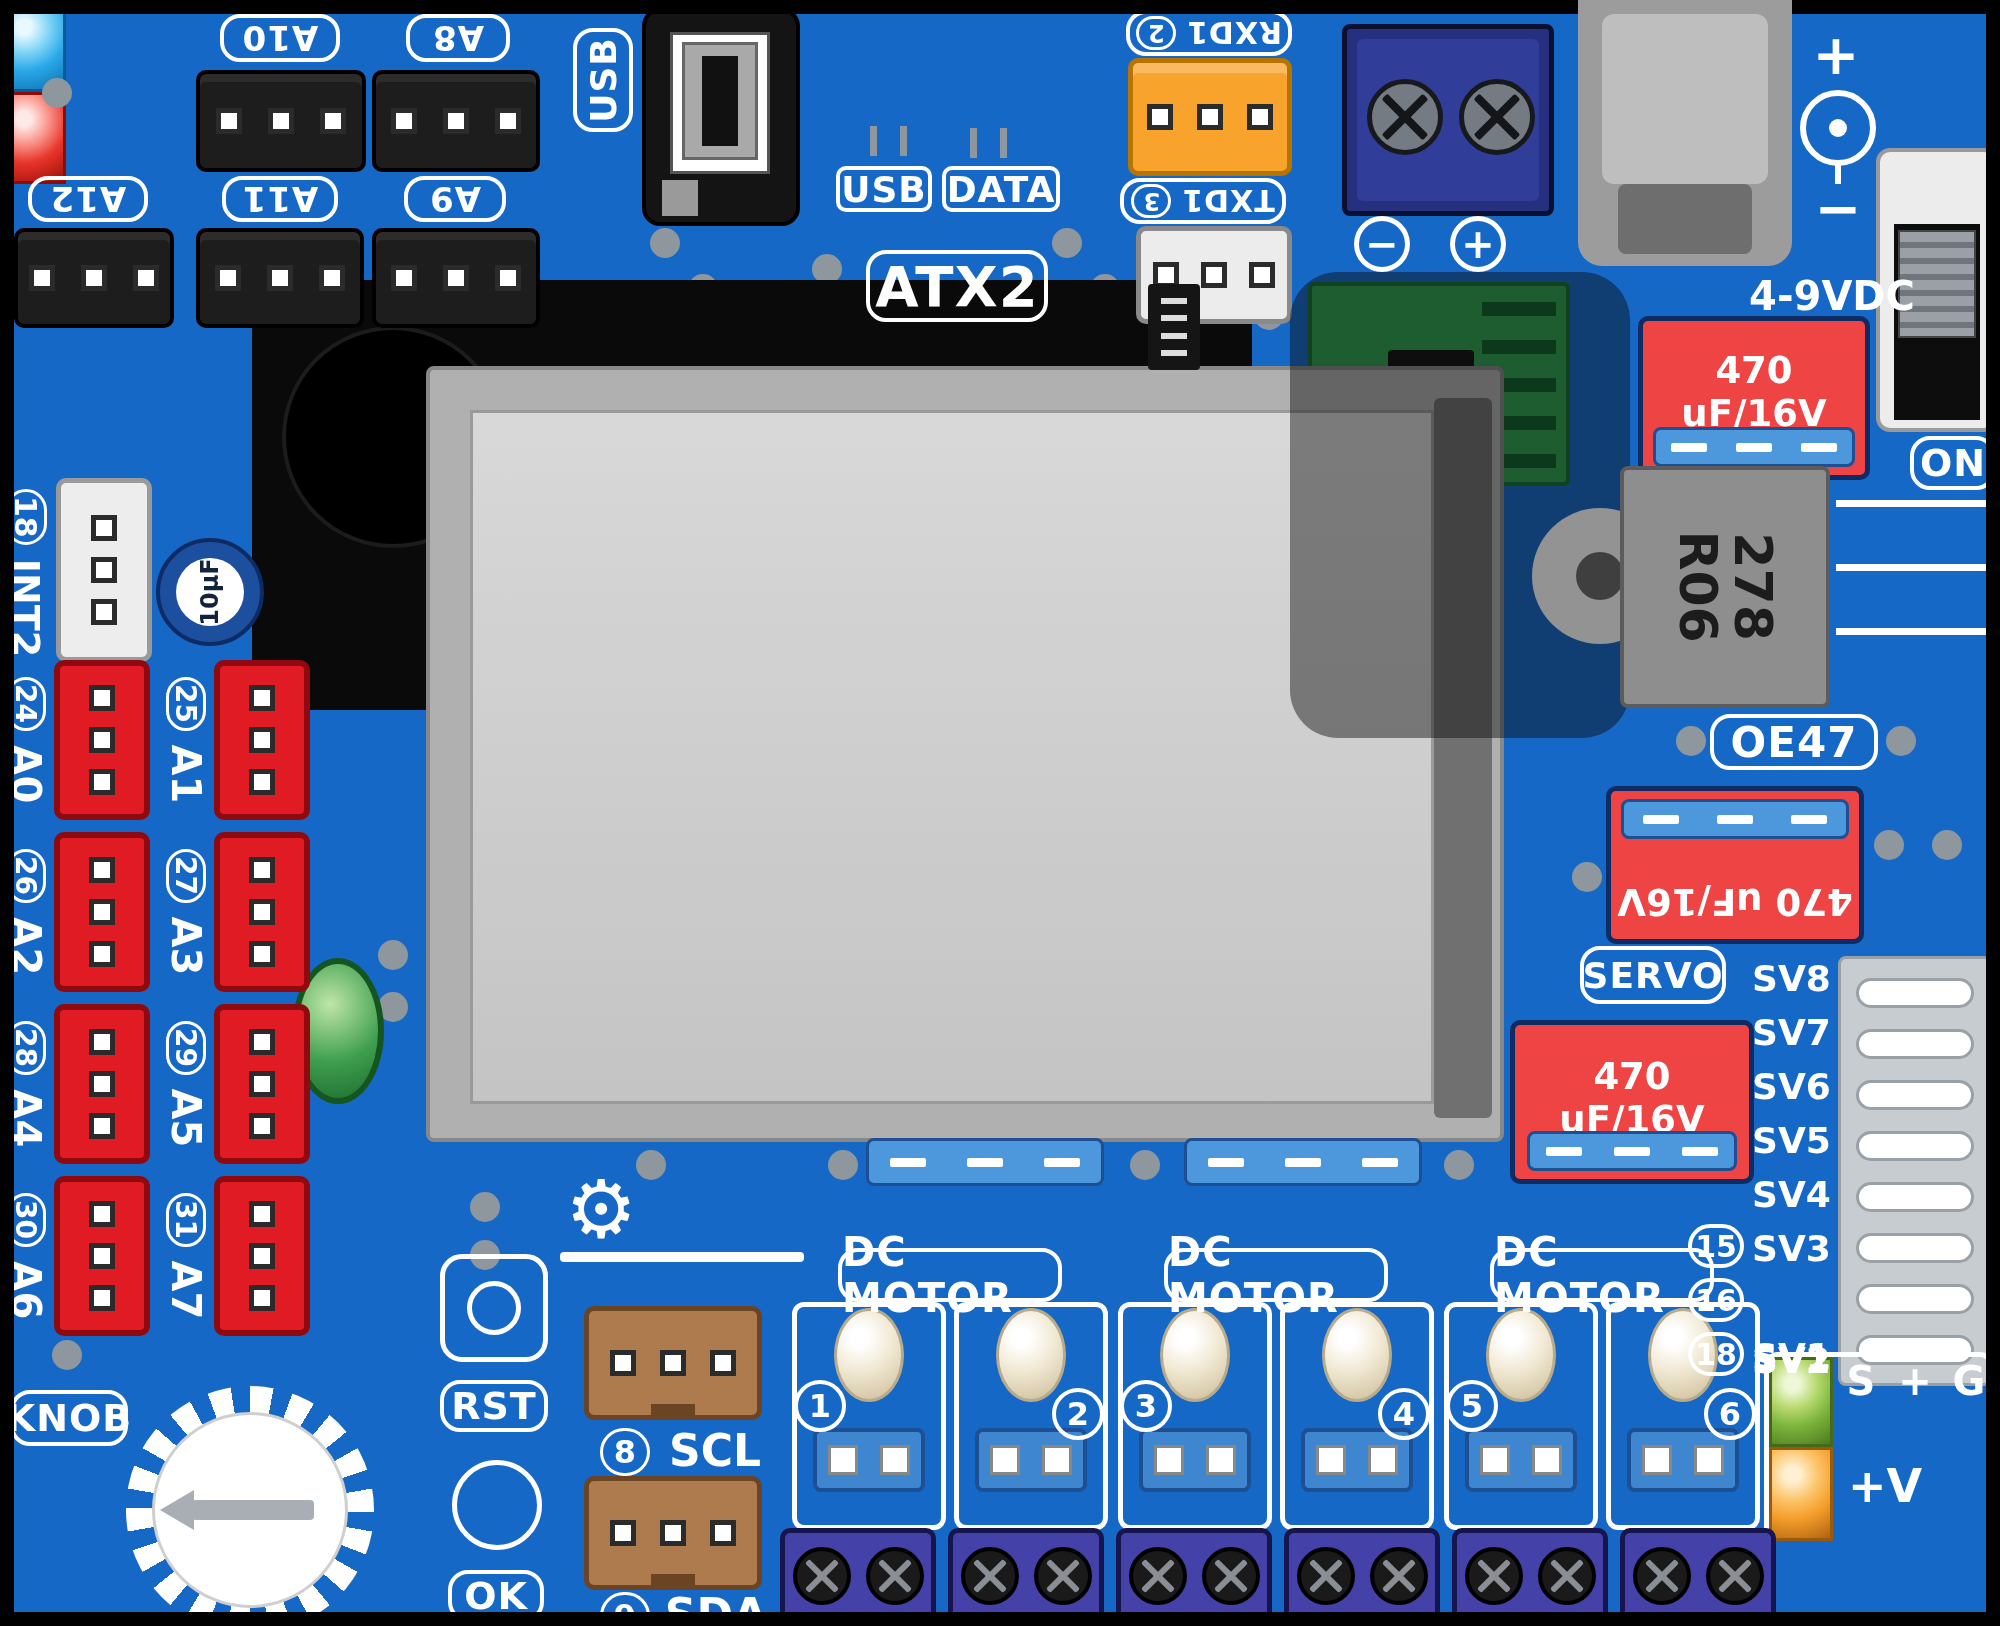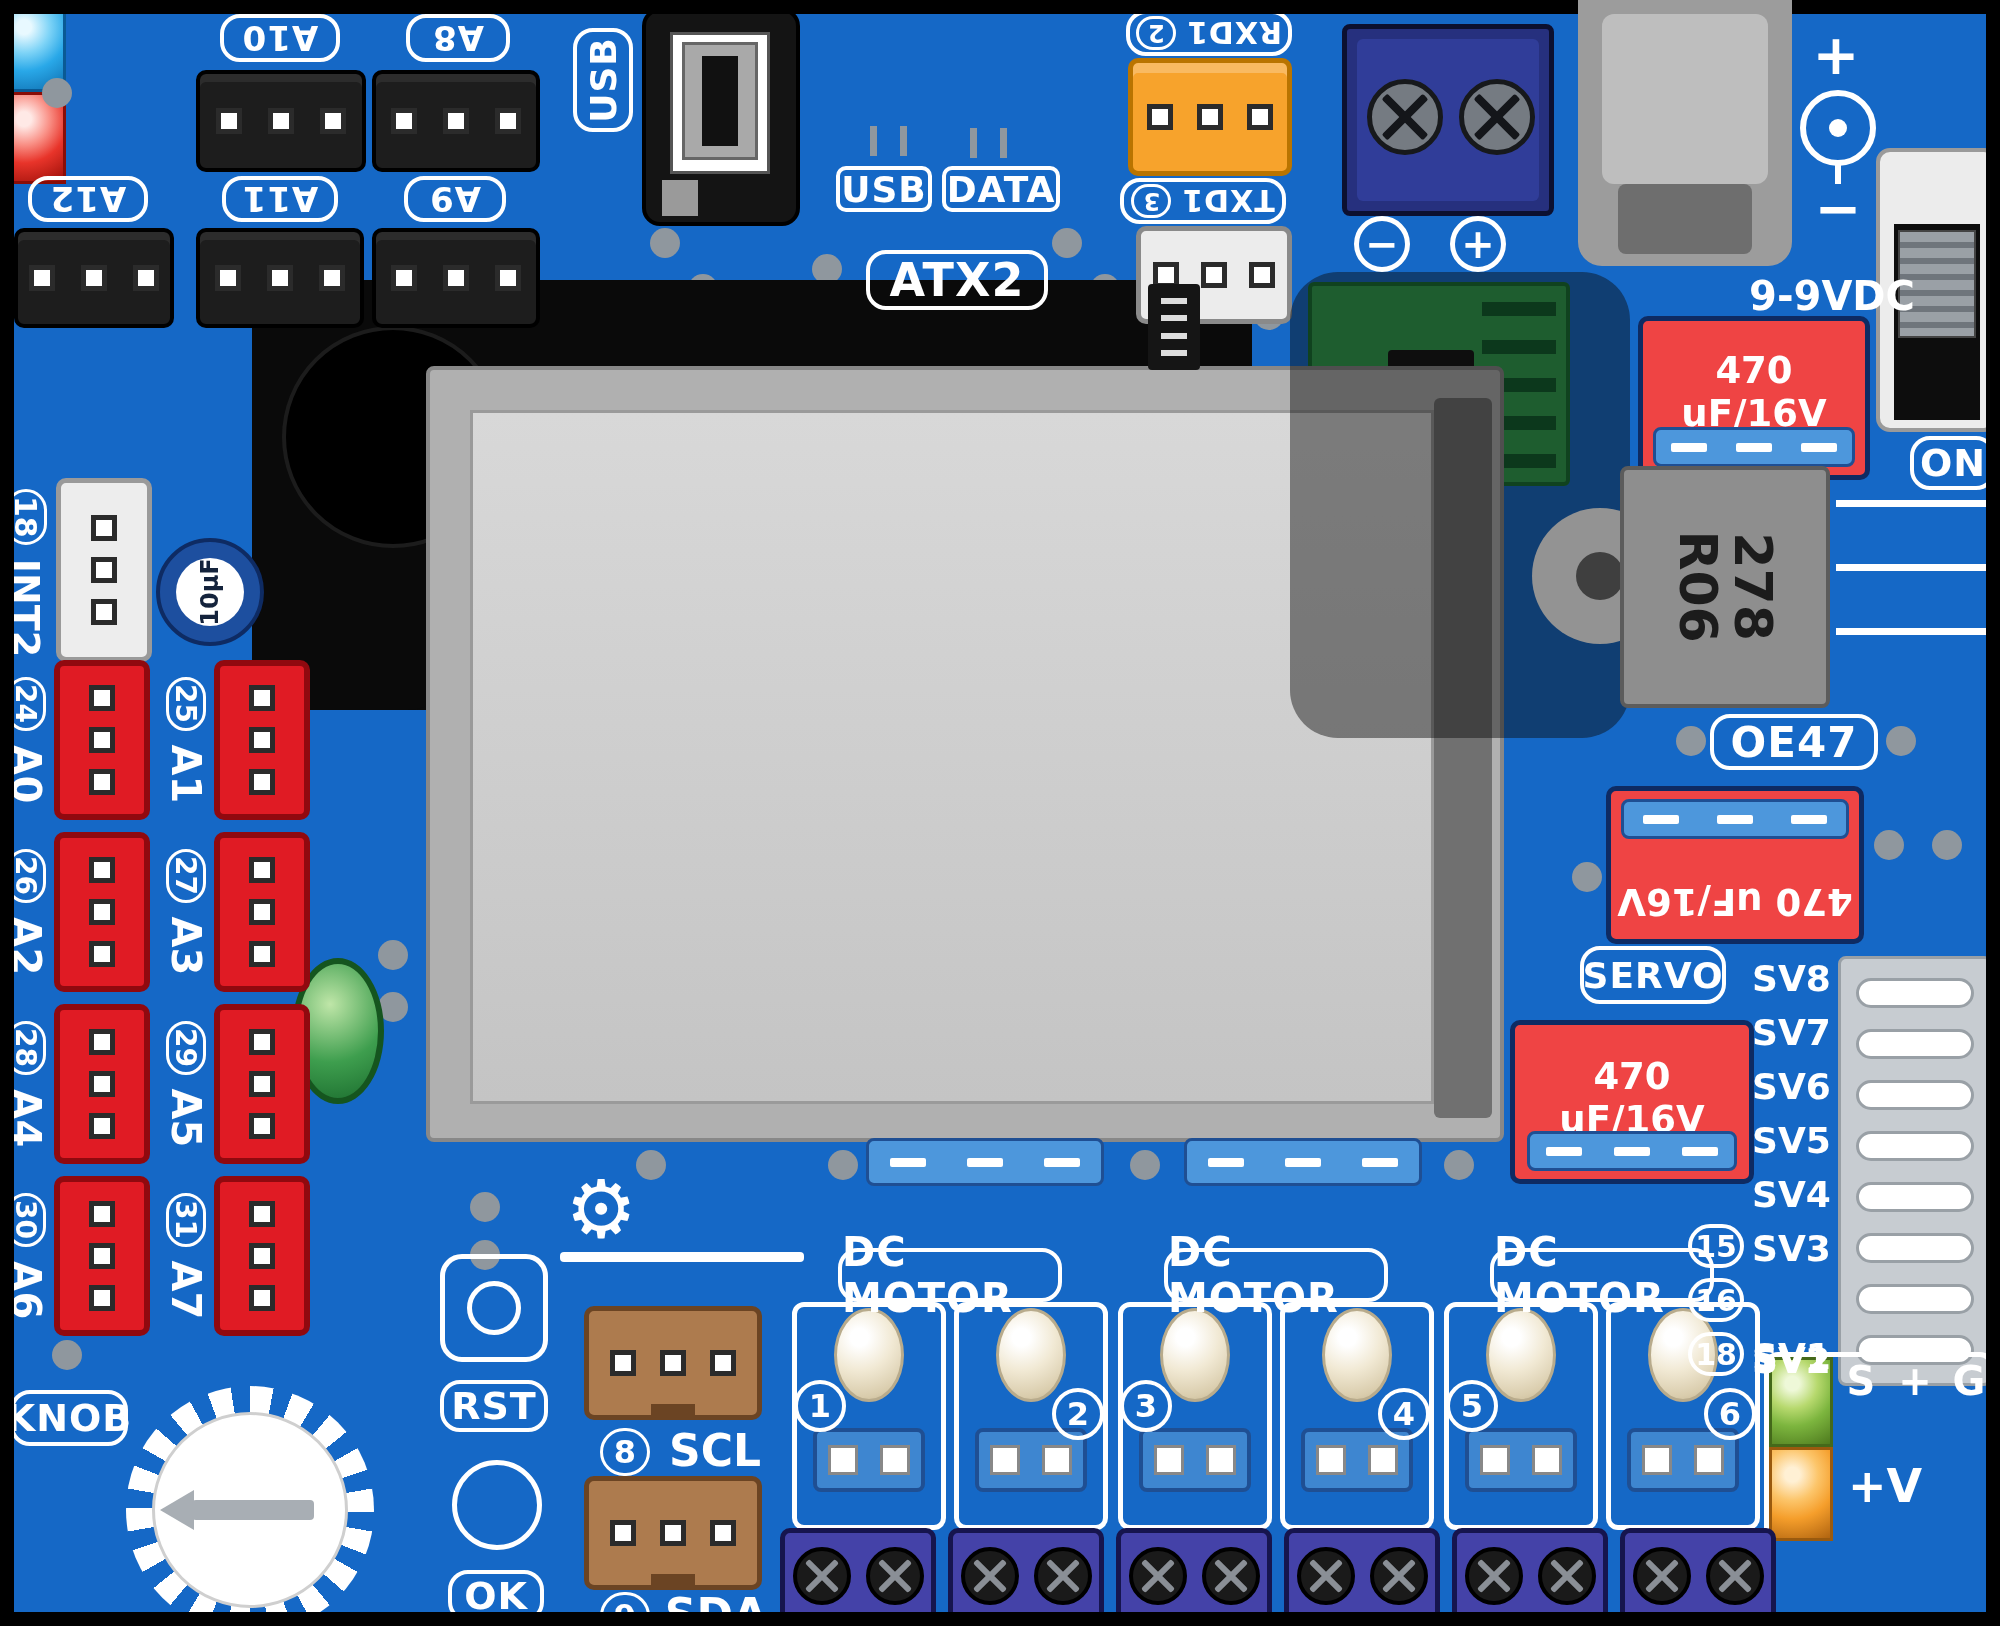--- a/index.html
+++ b/index.html
@@ -120,21 +120,21 @@
 
   <div class="led" style="left:856px;top:36px;width:66px;height:92px;background:radial-gradient(circle at 35% 28%,#e8f9ff 10%,#7fd4f7 35%,#29A8E8 60%,#0F6FB0);border:3px solid #0a5a94"></div>
   <div class="abs" style="left:870px;top:126px;width:7px;height:30px;background:#8F979E;z-index:4"></div>
   <div class="abs" style="left:900px;top:126px;width:7px;height:30px;background:#8F979E;z-index:4"></div>
   <div class="led" style="left:956px;top:38px;width:66px;height:92px;background:radial-gradient(circle at 35% 28%,#ffe9e6 10%,#f99086 35%,#E8342A 60%,#9c0f08);border:3px solid #8a0d07"></div>
   <div class="abs" style="left:970px;top:128px;width:7px;height:30px;background:#8F979E;z-index:4"></div>
   <div class="abs" style="left:1000px;top:128px;width:7px;height:30px;background:#8F979E;z-index:4"></div>
   <div class="pill" style="left:836px;top:166px;width:96px;height:46px;font-size:36px;border-radius:10px">USB</div>
   <div class="pill" style="left:942px;top:166px;width:118px;height:46px;font-size:36px;border-radius:10px">DATA</div>
 
-  <div class="pill" style="left:866px;top:250px;width:182px;height:60px;font-size:46px">ATX2</div>
+  <div class="pill" style="left:866px;top:250px;width:182px;height:72px;font-size:56px">ATX2</div>
 
   <div class="pill r180" style="left:1126px;top:10px;width:166px;height:46px;font-size:30px">
     <span>RXD1</span>
     <span class="badge" style="width:40px;height:34px;font-size:24px">2</span>
   </div>
   <div class="abs" style="left:1128px;top:58px;width:164px;height:118px;background:#F7A32C;border:5px solid #B97400;border-radius:10px;display:flex;align-items:center;justify-content:center;gap:24px;z-index:5;box-shadow:inset 0 10px 0 rgba(255,255,255,.25)">
     <span class="pin"></span>
       <span class="pin"></span>
       <span class="pin"></span>
   </div>
@@ -166,21 +166,21 @@
     <div style="position:absolute;left:24px;top:14px;width:166px;height:170px;background:#BEBEBE;border-radius:12px"></div>
     <div style="position:absolute;left:40px;top:184px;width:134px;height:70px;background:#6E6E6E;border-radius:8px"></div>
   </div>
 
   <div class="txt" style="left:1806px;top:26px;width:60px;height:56px;font-size:56px">+</div>
   <div class="abs" style="left:1800px;top:90px;width:76px;height:76px;border:6px solid #fff;border-radius:50%;z-index:5">
     <div style="position:absolute;left:50%;top:50%;width:18px;height:18px;margin:-9px 0 0 -9px;background:#fff;border-radius:50%"></div>
     <div style="position:absolute;left:50%;top:100%;width:6px;height:24px;margin-left:-3px;background:#fff"></div>
   </div>
   <div class="txt" style="left:1814px;top:184px;width:48px;height:48px;font-size:56px">−</div>
-  <div class="txt" style="left:1732px;top:274px;width:200px;height:44px;font-size:40px">9-9VDC</div>
+  <div class="txt" style="left:1732px;top:274px;width:200px;height:44px;font-size:40px">4-9VDC</div>
 
   <div class="abs" style="left:1876px;top:148px;width:122px;height:284px;background:#ECECEC;border:4px solid #9a9a9a;border-radius:14px;z-index:8">
     <div style="position:absolute;left:14px;top:72px;width:86px;height:196px;background:#0d0d0d"></div>
     <div style="position:absolute;left:18px;top:78px;width:78px;height:108px;background:repeating-linear-gradient(180deg,#9aa0a6 0 10px,#6f757c 10px 16px);border:2px solid #444"></div>
   </div>
   <div class="pill" style="left:1910px;top:436px;width:86px;height:54px;font-size:38px">ON</div>
 
   <div class="cap" style="left:1638px;top:316px;width:232px;height:164px">
     <div class="captext" style="top:28px">470 uF/16V</div>
     <div class="capstrip" style="left:10px;right:10px;bottom:8px;height:40px;position:absolute">

